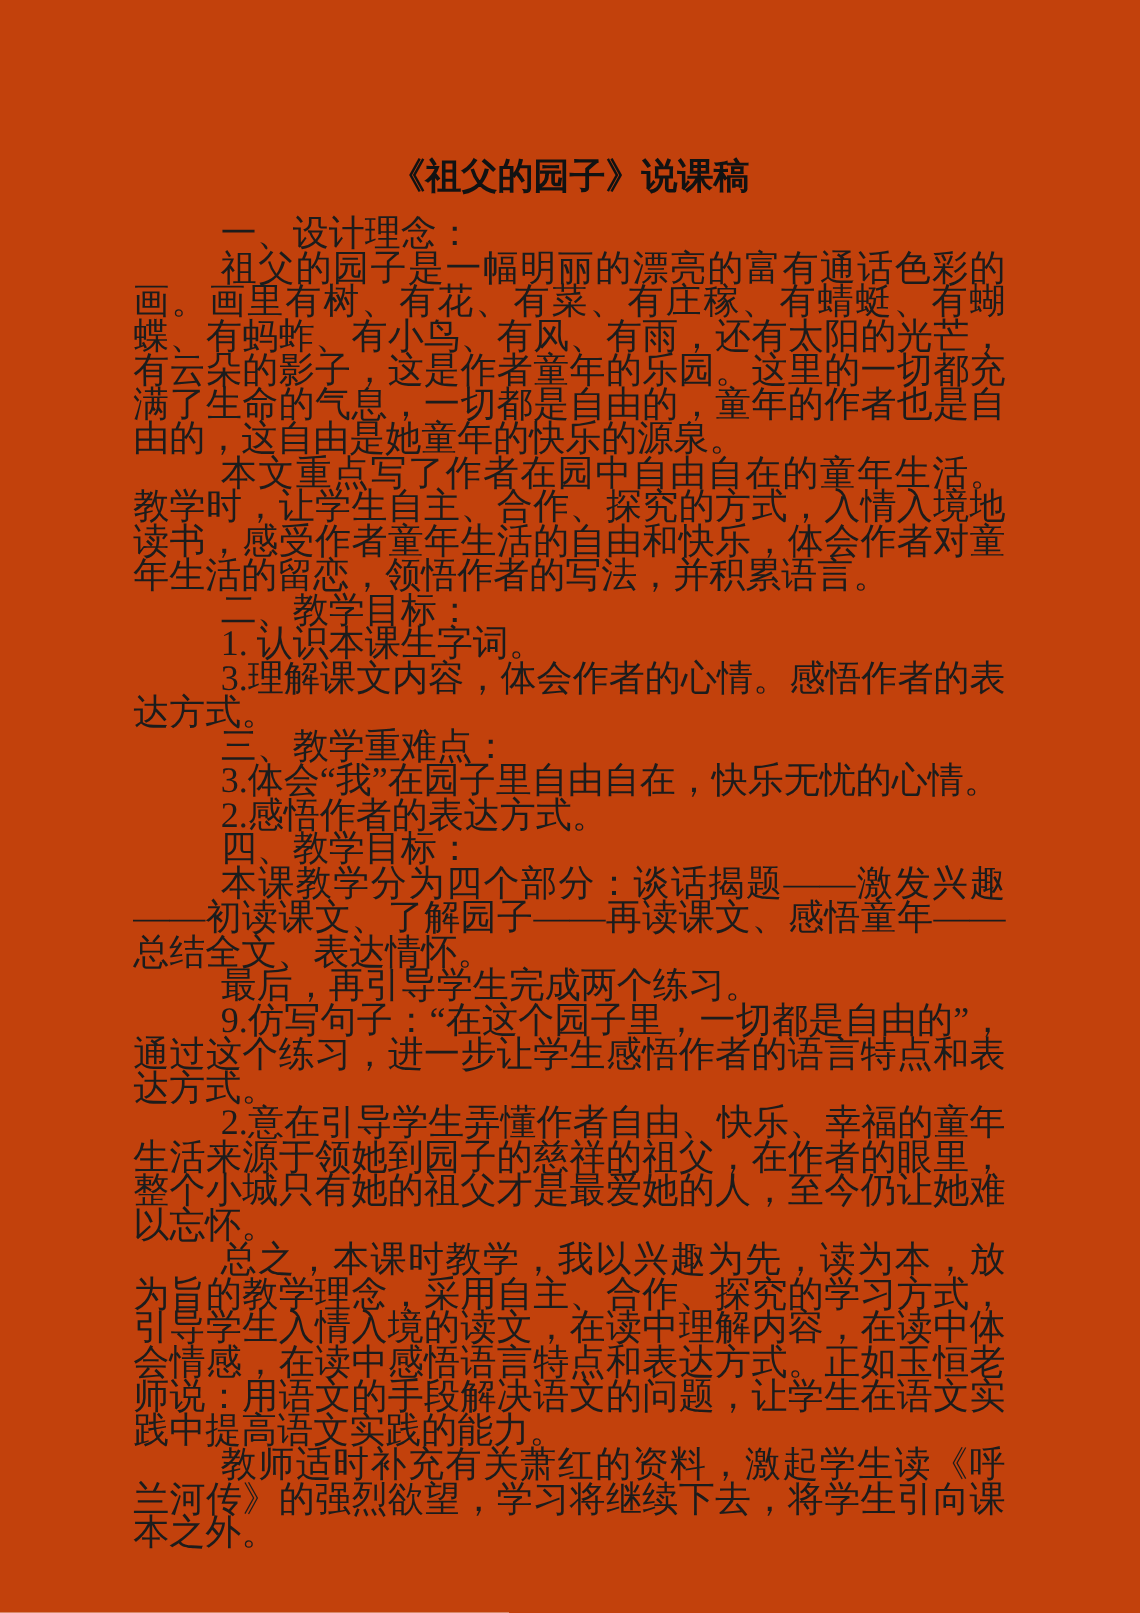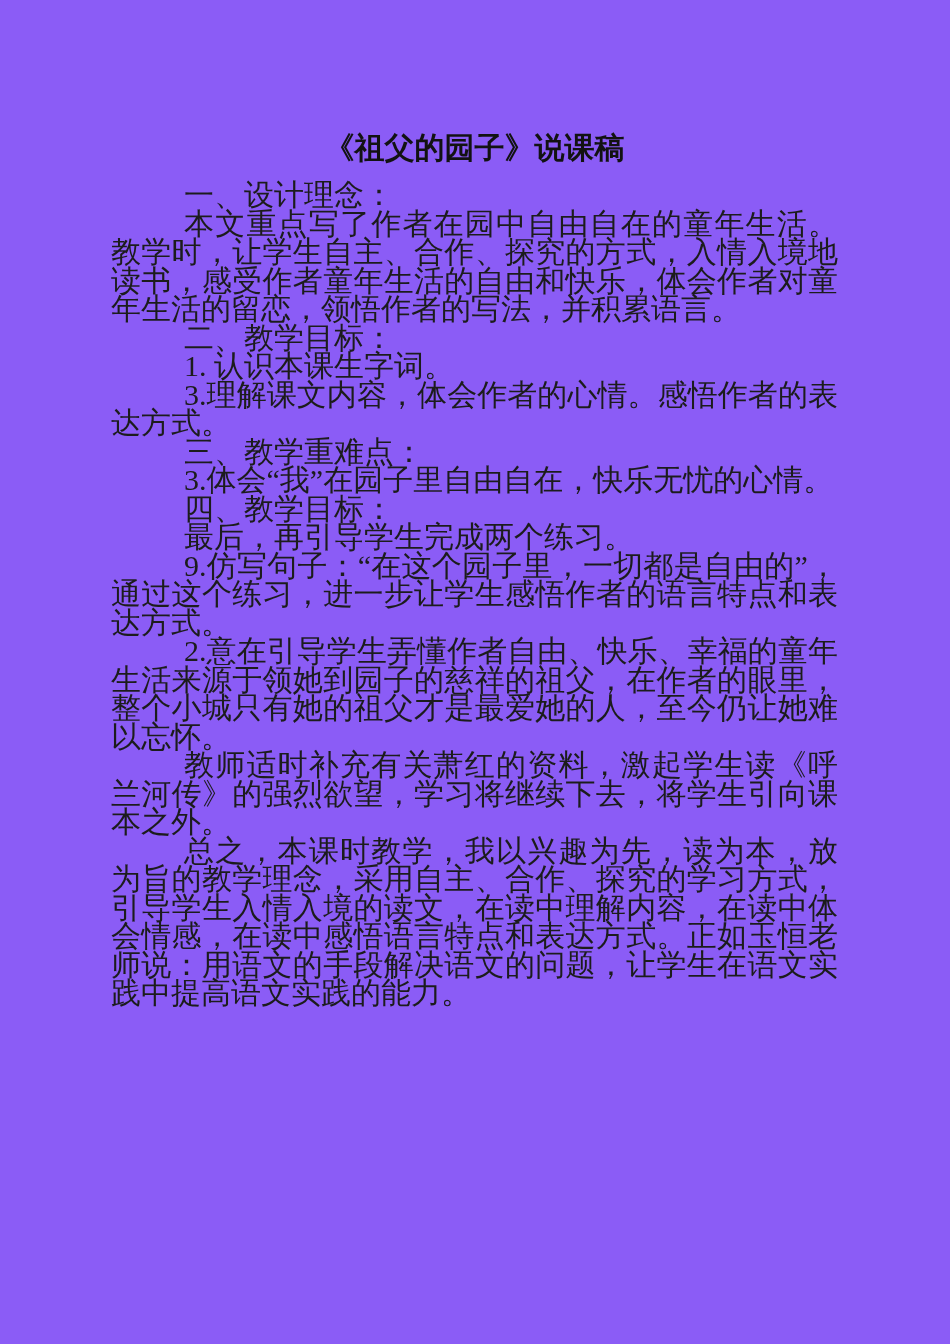--- a/index.html
+++ b/index.html
@@ -9,21 +9,21 @@
     background: #ffffff;
   }
   body {
     width: 950px;
     height: 1344px;
     font-family: "Liberation Serif", "DejaVu Serif", serif;
   }
   .page {
     width: 950px;
     height: 1344px;
-    background: #8b5cf6;
+    background: #c2410c;
     overflow: hidden;
   }
   .content {
     padding: 128px 112px 0 111px;
   }
   .doc-title {
     margin: 0 0 13px 0;
     text-align: center;
     font-size: 30px;
     line-height: 40px;
@@ -41,26 +41,29 @@
   }
 </style>
 </head>
 <body>
 
 <div class="page">
   <div class="content">
     <h1 class="doc-title">《祖父的园子》说课稿</h1>
 
     <p class="para">一、设计理念：</p>
+    <p class="para">祖父的园子是一幅明丽的漂亮的富有通话色彩的画。画里有树、有花、有菜、有庄稼、有蜻蜓、有蝴蝶、有蚂蚱、有小鸟、有风、有雨，还有太阳的光芒，有云朵的影子，这是作者童年的乐园。这里的一切都充满了生命的气息，一切都是自由的，童年的作者也是自由的，这自由是她童年的快乐的源泉。</p>
     <p class="para">本文重点写了作者在园中自由自在的童年生活。教学时，让学生自主、合作、探究的方式，入情入境地读书，感受作者童年生活的自由和快乐，体会作者对童年生活的留恋，领悟作者的写法，并积累语言。</p>
     <p class="para">二、教学目标：</p>
     <p class="para">1. 认识本课生字词。</p>
     <p class="para">3.理解课文内容，体会作者的心情。感悟作者的表达方式。</p>
     <p class="para">三、教学重难点：</p>
     <p class="para">3.体会“我”在园子里自由自在，快乐无忧的心情。</p>
+    <p class="para">2.感悟作者的表达方式。</p>
     <p class="para">四、教学目标：</p>
+    <p class="para">本课教学分为四个部分：谈话揭题——激发兴趣——初读课文、了解园子——再读课文、感悟童年——总结全文、表达情怀。</p>
     <p class="para">最后，再引导学生完成两个练习。</p>
     <p class="para">9.仿写句子：“在这个园子里，一切都是自由的”，通过这个练习，进一步让学生感悟作者的语言特点和表达方式。</p>
     <p class="para">2.意在引导学生弄懂作者自由、快乐、幸福的童年生活来源于领她到园子的慈祥的祖父，在作者的眼里，整个小城只有她的祖父才是最爱她的人，至今仍让她难以忘怀。</p>
+    <p class="para">总之，本课时教学，我以兴趣为先，读为本，放为旨的教学理念，采用自主、合作、探究的学习方式，引导学生入情入境的读文，在读中理解内容，在读中体会情感，在读中感悟语言特点和表达方式。正如玉恒老师说：用语文的手段解决语文的问题，让学生在语文实践中提高语文实践的能力。</p>
     <p class="para">教师适时补充有关萧红的资料，激起学生读《呼兰河传》的强烈欲望，学习将继续下去，将学生引向课本之外。</p>
-    <p class="para">总之，本课时教学，我以兴趣为先，读为本，放为旨的教学理念，采用自主、合作、探究的学习方式，引导学生入情入境的读文，在读中理解内容，在读中体会情感，在读中感悟语言特点和表达方式。正如玉恒老师说：用语文的手段解决语文的问题，让学生在语文实践中提高语文实践的能力。</p>
   </div>
 </div>
 
 </body></html>

